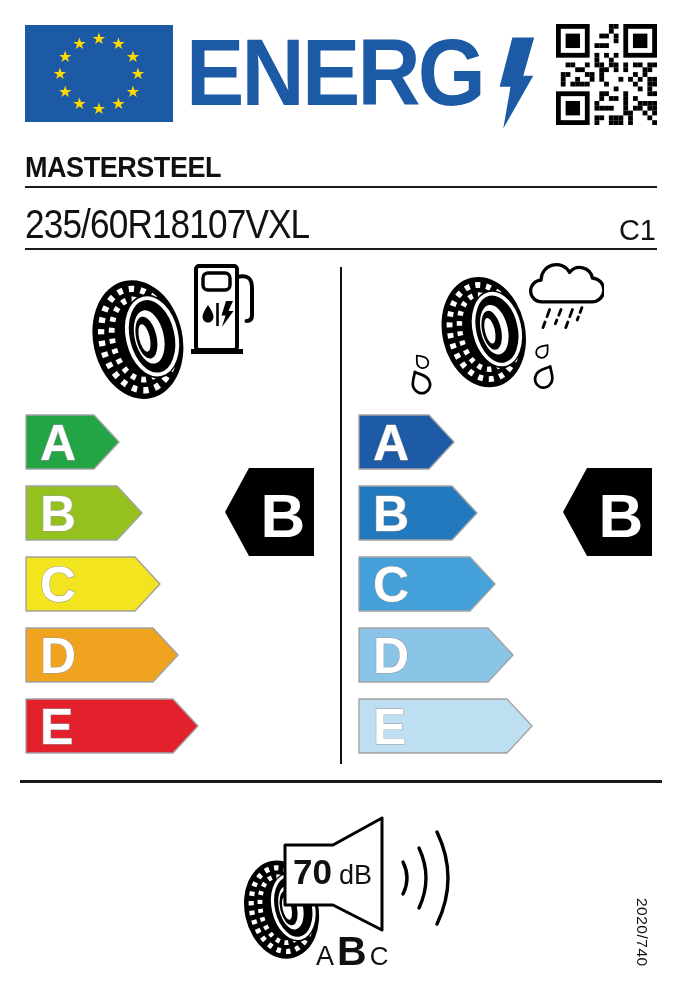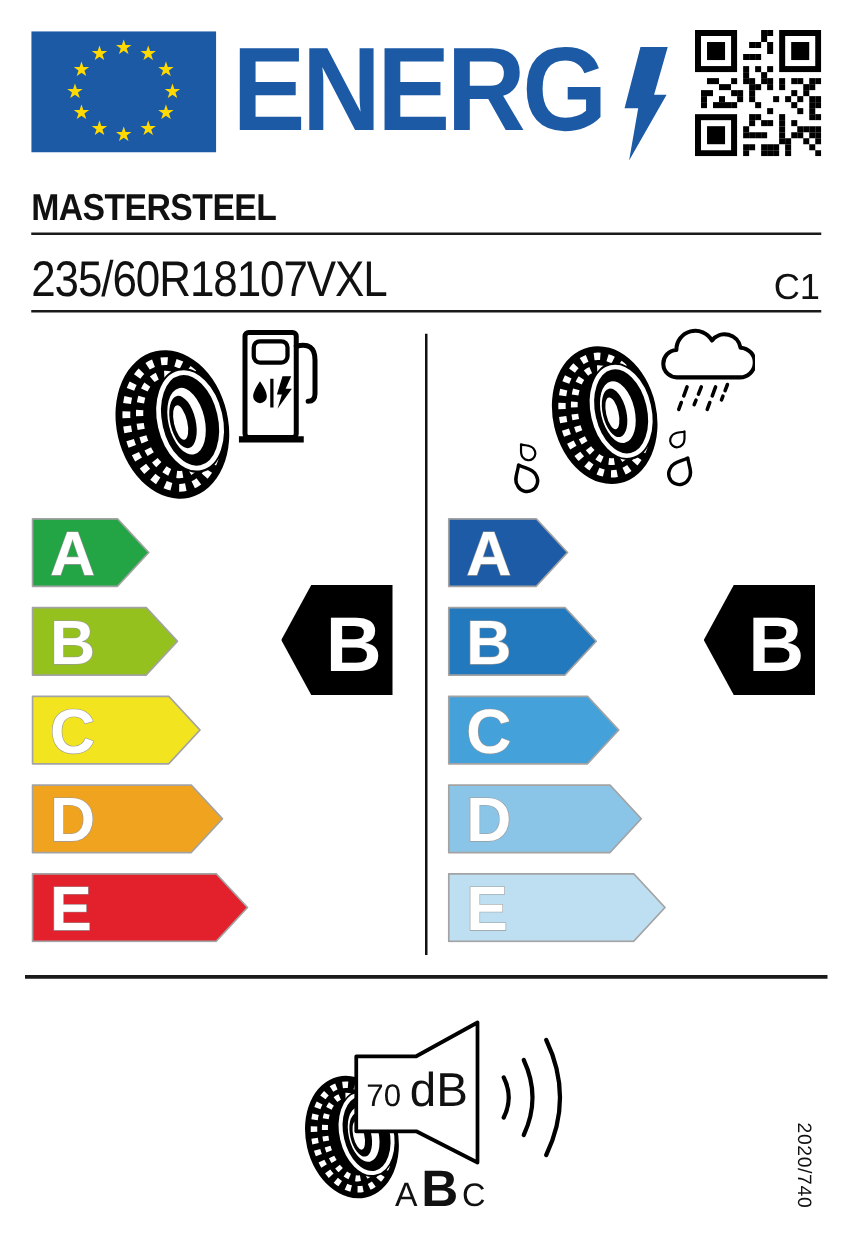--- a/index.html
+++ b/index.html
@@ -13,22 +13,22 @@
   
   .brand{left:25px;top:150px;font-size:30px;font-weight:bold;letter-spacing:-.5px;
     transform:scaleX(.9);transform-origin:left top;}
   .rule{background:#1a1a1a;height:2px;}
   .tire-size{left:25px;top:202px;font-size:40px;letter-spacing:-1px;
     transform:scaleX(.88);transform-origin:left top;}
   .tire-class{right:26px;top:214px;font-size:29px;}
   .divider{left:340px;top:267px;width:2px;height:497px;background:#111;}
   
   .db-text{left:293px;top:852px;display:flex;align-items:baseline;gap:7px;}
-  .db-val{font-size:25px;font-weight:normal;}
-  .db-unit{font-size:38px;}
+  .db-val{font-size:35px;font-weight:bold;}
+  .db-unit{font-size:27px;}
   .abc-row{left:316px;top:928px;display:flex;align-items:baseline;gap:3px;}
   .abc-a{font-size:27px;}
   .abc-b{font-size:41px;font-weight:bold;}
   .abc-c{font-size:26px;}
   .regulation{left:633px;top:898px;font-size:15.5px;letter-spacing:.5px;
     writing-mode:vertical-rl;text-orientation:mixed;}
 </style>
 </head>
 <body>
 

